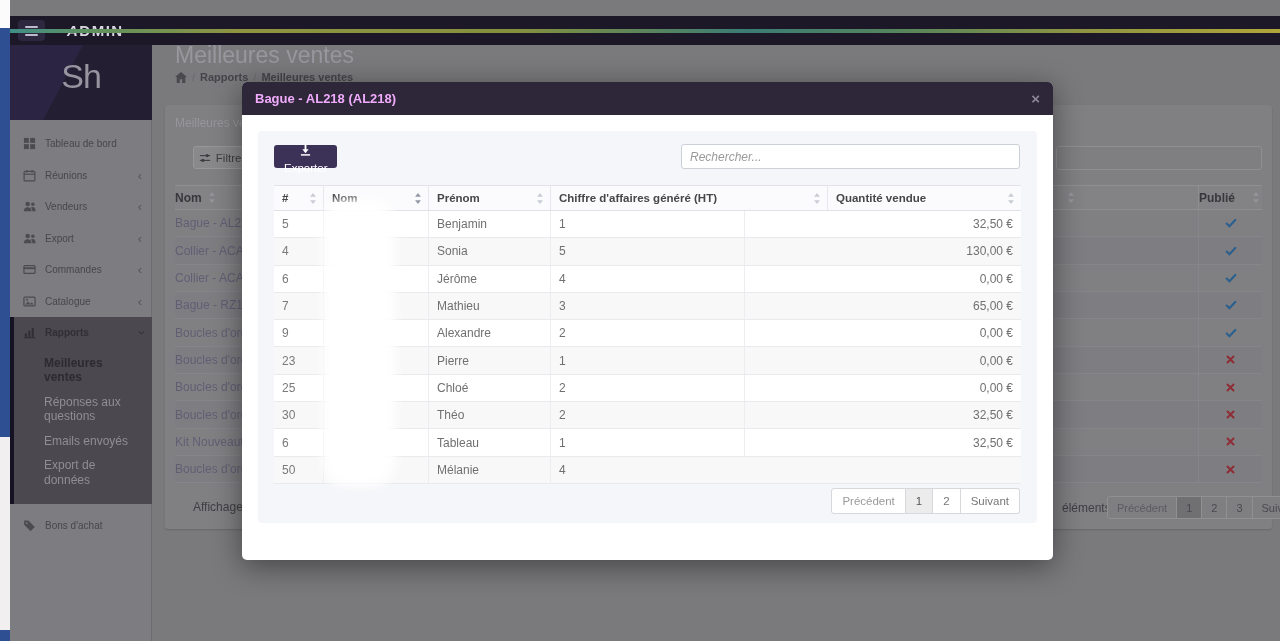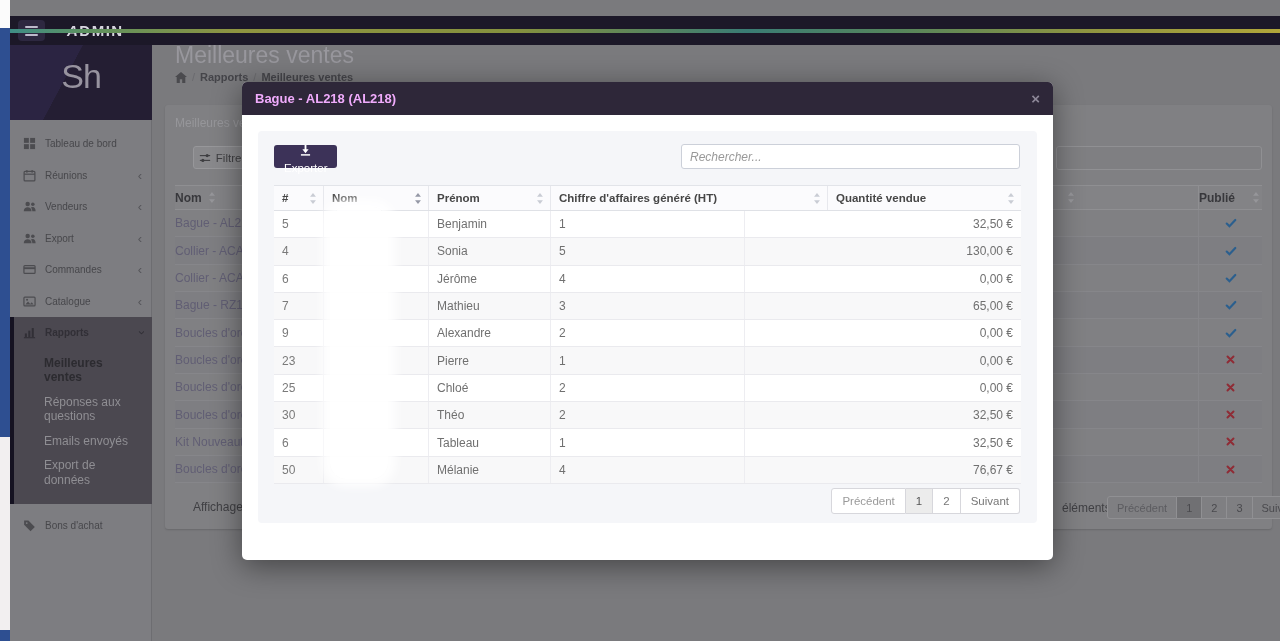--- a/index.html
+++ b/index.html
@@ -570,21 +570,20 @@
                 <div class="mcell c3">Tableau</div>
                 <div class="mcell c4">1</div>
                 <div class="mcell rev c5">32,50 €</div>
               </div>
 
               <div class="mrow">
                 <div class="mcell num c1">50</div>
                 <div class="mcell c2"></div>
                 <div class="mcell c3">Mélanie</div>
                 <div class="mcell c4">4</div>
-                <div class="mcell rev c5">76,67 €</div>
               </div>
             </div>
         </div>
 
         <div class="name-blob"></div>
 
         <div class="m-pagination">
           <span class="m-page-btn first">Précédent</span>
           <span class="m-page-btn active">1</span>
           <span class="m-page-btn">2</span>

